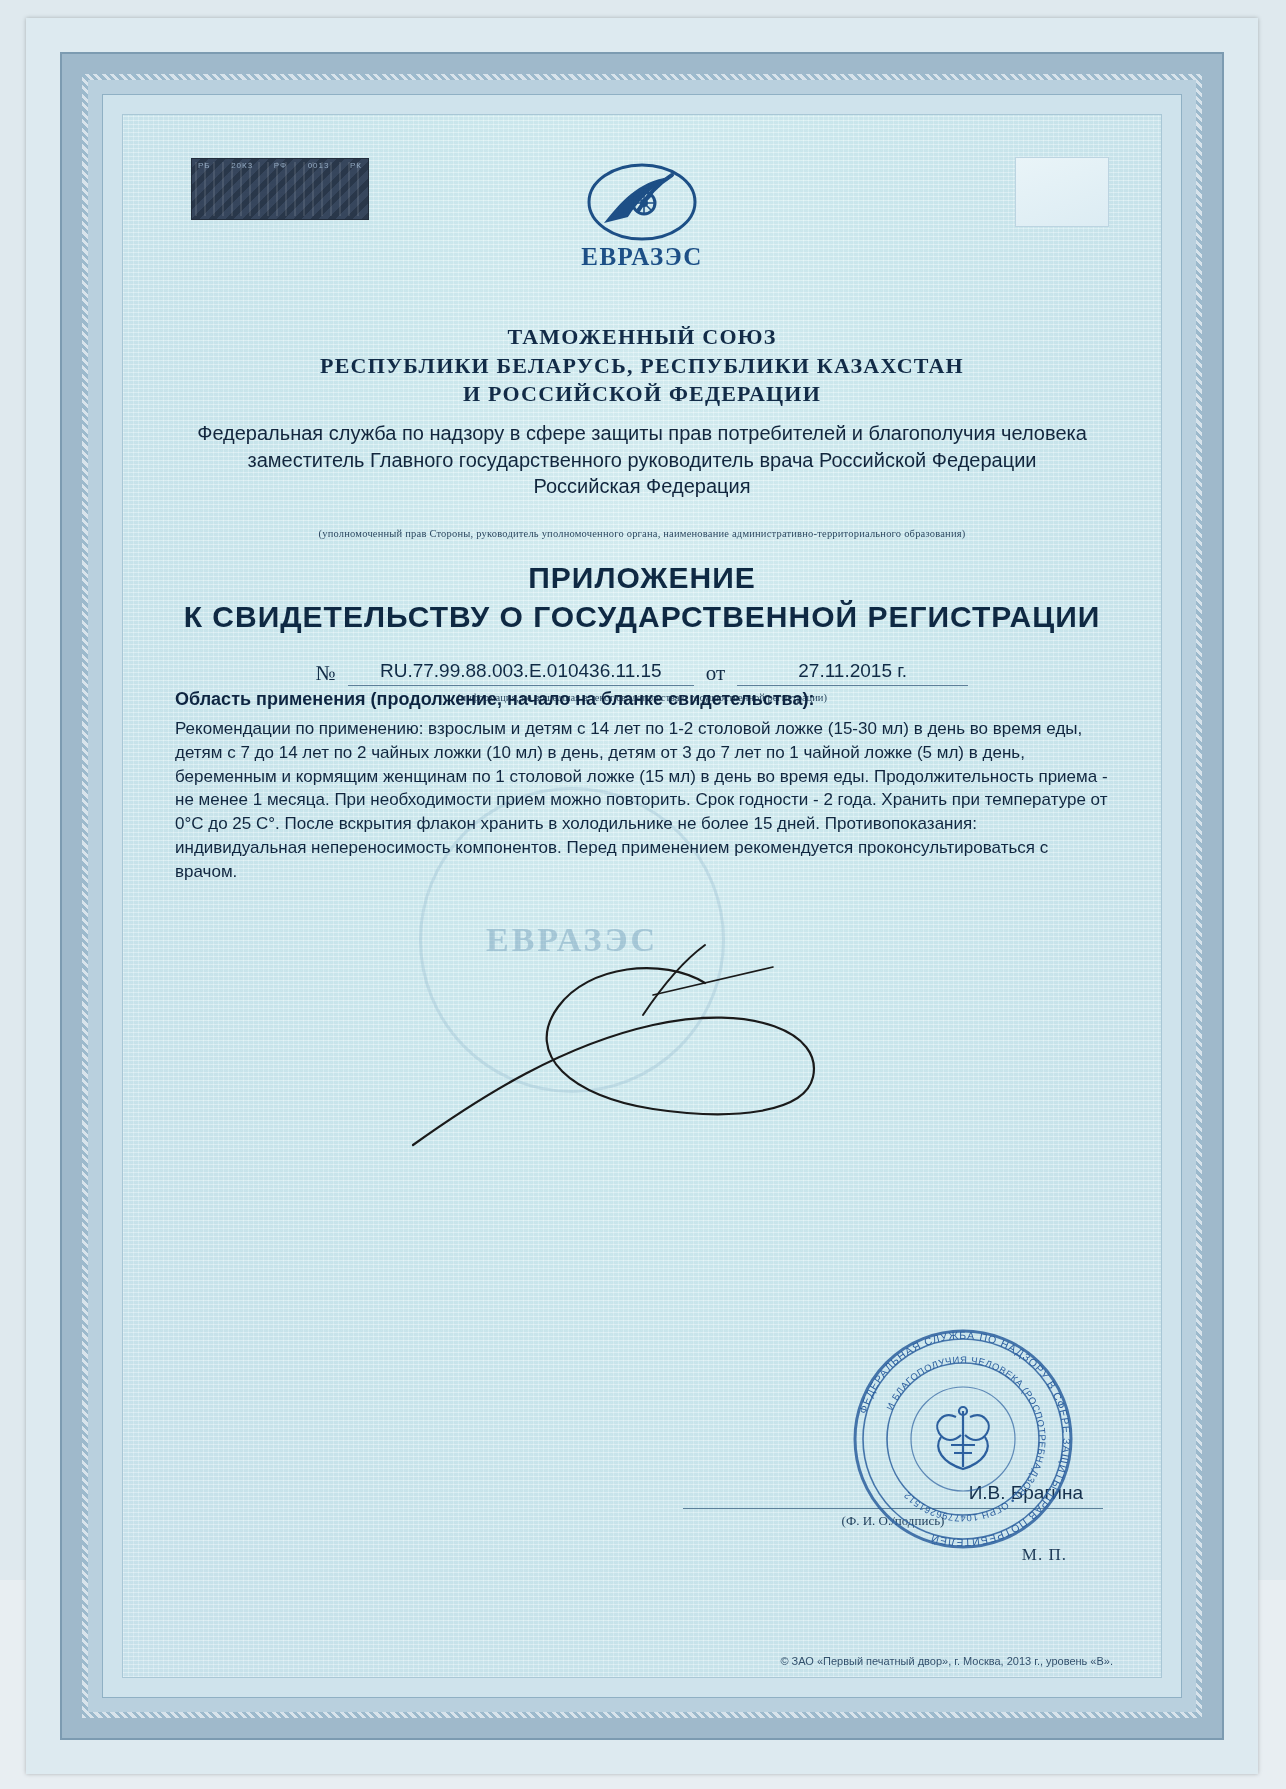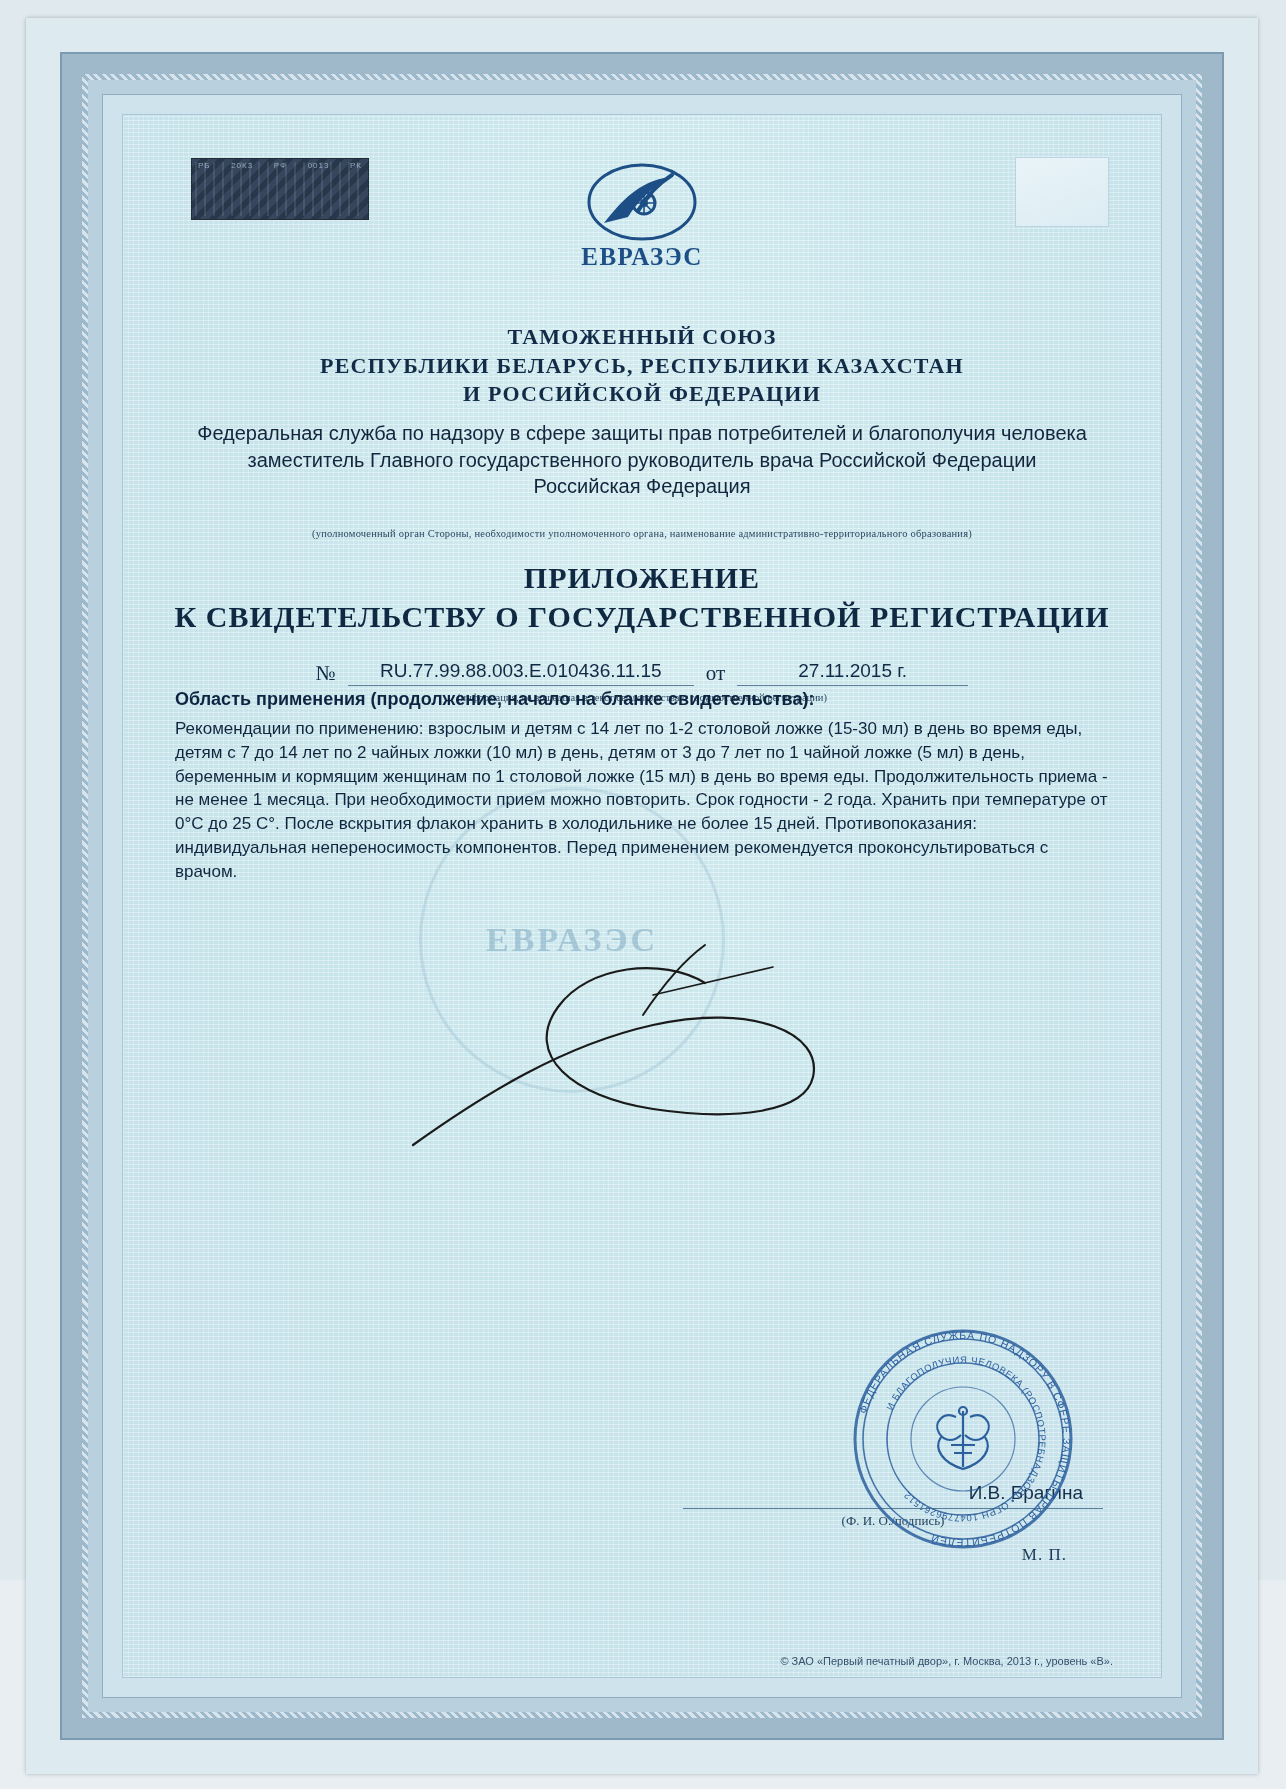--- a/index.html
+++ b/index.html
@@ -189,21 +189,21 @@
   .caption-small {
     margin-top: 28px;
     font-family: "Liberation Serif", serif;
     font-size: 10.5px;
     color: #2b4861;
     letter-spacing: 0.2px;
   }
 
   .t-title {
     margin-top: 22px;
-    font-family: Liberation Serif, serif;
+    font-family: Liberation Sans, sans-serif;
     font-weight: bold;
     color: #0f2943;
     letter-spacing: 1px;
   }
   .t-title .line1 { font-size: 30px; }
   .t-title .line2 { font-size: 30px; margin-top: 5px; }
 
   
   .num-row {
     margin-top: 26px;
@@ -399,21 +399,21 @@
         <div class="t-union">
           <div>ТАМОЖЕННЫЙ СОЮЗ</div>
           <div class="l2">РЕСПУБЛИКИ БЕЛАРУСЬ, РЕСПУБЛИКИ КАЗАХСТАН</div>
           <div>И РОССИЙСКОЙ ФЕДЕРАЦИИ</div>
         </div>
         <div class="t-agency">
           <div>Федеральная служба по надзору в сфере защиты прав потребителей и благополучия человека</div>
           <div>заместитель Главного государственного руководитель врача Российской Федерации</div>
           <div>Российская Федерация</div>
         </div>
-        <div class="caption-small">(уполномоченный орган Стороны, необходимости уполномоченного органа, наименование административно-территориального образования)</div>
+        <div class="caption-small">(уполномоченный прав Стороны, руководитель уполномоченного органа, наименование административно-территориального образования)</div>
 
         <div class="t-title">
           <div class="line1">ПРИЛОЖЕНИЕ</div>
           <div class="line2">К СВИДЕТЕЛЬСТВУ О ГОСУДАРСТВЕННОЙ РЕГИСТРАЦИИ</div>
         </div>
 
         <div class="num-row">
           <span class="lbl">№</span>
           <span class="fill">RU.77.99.88.003.Е.010436.11.15</span>
           <span class="lbl">от</span>

